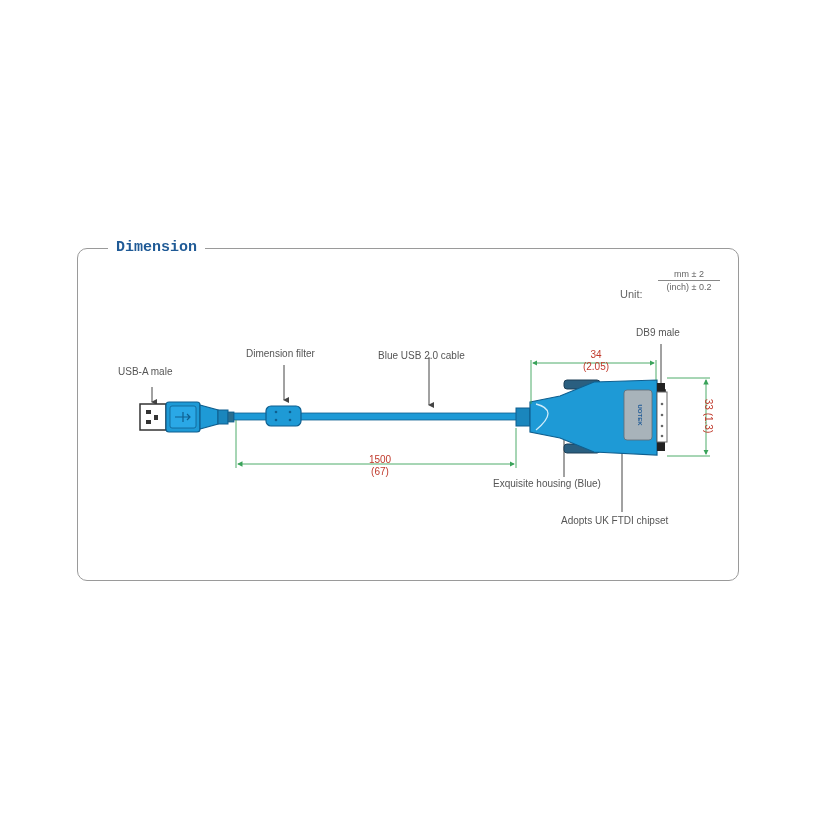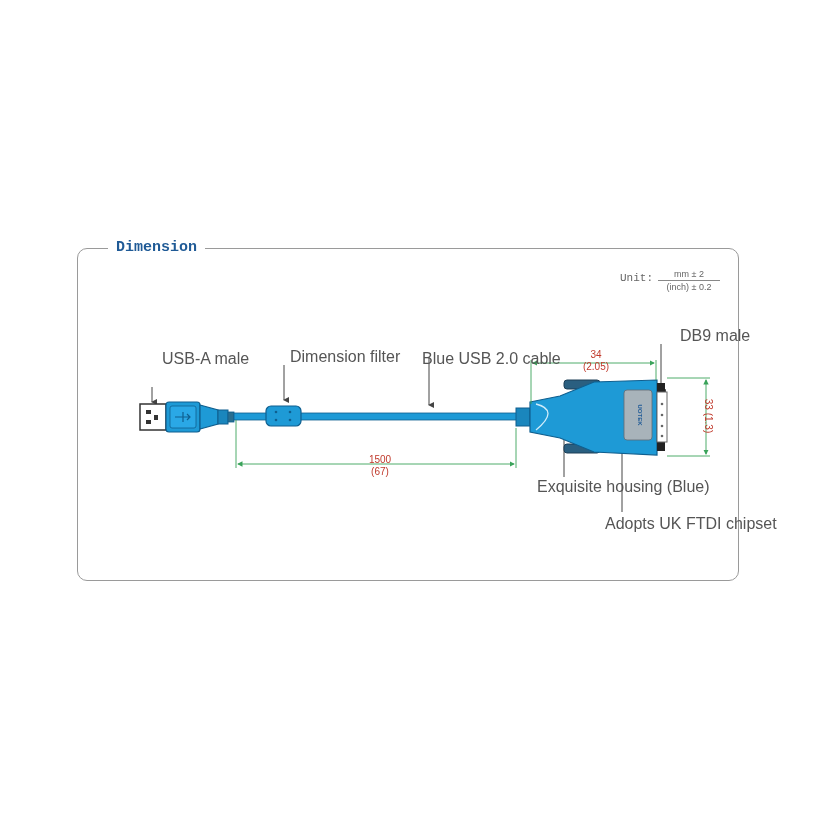--- a/index.html
+++ b/index.html
@@ -6,25 +6,25 @@
     body { width: 826px; height: 826px; position: relative; overflow: hidden; font-family: "Liberation Sans", sans-serif; }
     .frame {
       position: absolute; left: 77px; top: 248px; width: 662px; height: 333px;
       border: 1.5px solid #9a9a9a; border-radius: 10px; box-sizing: border-box;
     }
     .title {
       position: absolute; left: 108px; top: 238px; padding: 0 8px; background: #fff;
       color: #1f5a96; font-weight: bold; font-size: 15px; line-height: 20px; font-family: Liberation Mono, monospace;
     }
     .unit { position: absolute; left: 620px; top: 268px; color: #666; font-size: 11px; }
-    .unit-label { position: absolute; left: 0; top: 4px; white-space: nowrap; font-family: Liberation Mono, monospace; }
+    .unit-label { position: absolute; left: 0; top: 20px; white-space: nowrap; }
     .frac { position: absolute; left: 38px; top: 0; width: 62px; text-align: center; font-size: 9px; line-height: 12px; }
     .frac .num { display: block; border-bottom: 1px solid #888; }
     .frac .den { display: block; }
-    .lbl { position: absolute; color: #555; font-size: 16px; white-space: nowrap; margin-left: 44px; }
+    .lbl { position: absolute; color: #555; font-size: 10px; white-space: nowrap; }
     .dim { position: absolute; color: #c0392b; font-size: 10px; text-align: center; line-height: 12px; white-space: nowrap; }
     svg.diagram { position: absolute; left: 0; top: 0; }
   </style>
 </head>
 <body>
 
 <div class="frame"></div>
 <div class="title">Dimension</div>
 
 <div class="unit">
@@ -103,21 +103,21 @@
     <line x1="238" y1="464" x2="514" y2="464" marker-start="url(#gb)" marker-end="url(#ga)"></line>
     <line x1="531" y1="360" x2="531" y2="404"></line>
     <line x1="656" y1="360" x2="656" y2="380"></line>
     <line x1="533" y1="363" x2="654" y2="363" marker-start="url(#gb)" marker-end="url(#ga)"></line>
     <line x1="667" y1="378" x2="710" y2="378"></line>
     <line x1="667" y1="456" x2="710" y2="456"></line>
     <line x1="706" y1="380" x2="706" y2="454" marker-start="url(#gb)" marker-end="url(#ga)"></line>
   </g>
 </svg>
 
-<div class="lbl" style="left:118px;top:350px;">USB-A male</div>
+<div class="lbl" style="left:118px;top:366px;">USB-A male</div>
 <div class="lbl" style="left:246px;top:348px;">Dimension filter</div>
 <div class="lbl" style="left:378px;top:350px;text-align:center;">Blue USB 2.0 cable</div>
 <div class="lbl" style="left:636px;top:327px;">DB9 male</div>
 <div class="lbl" style="left:493px;top:478px;">Exquisite housing (Blue)</div>
 <div class="lbl" style="left:561px;top:515px;">Adopts UK FTDI chipset</div>
 
 <div class="dim" style="left:360px;top:454px;width:40px;">
   <div>1500</div>
   <div>(67)</div>
 </div>

